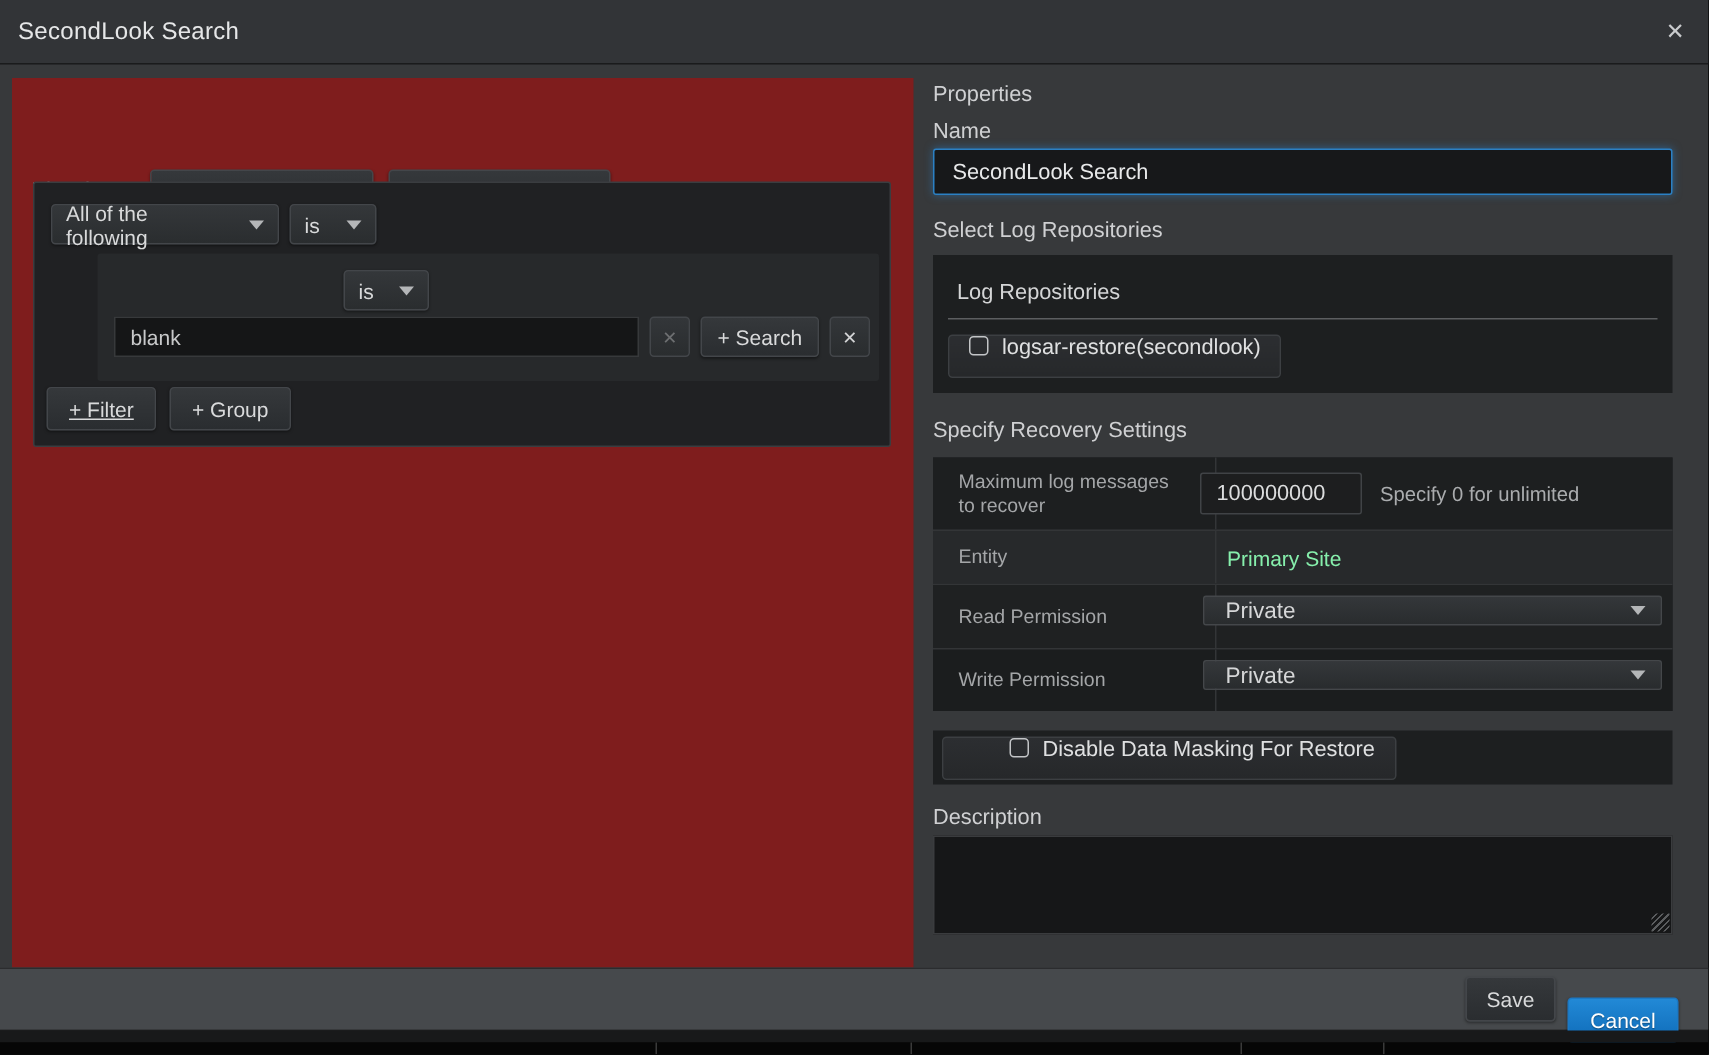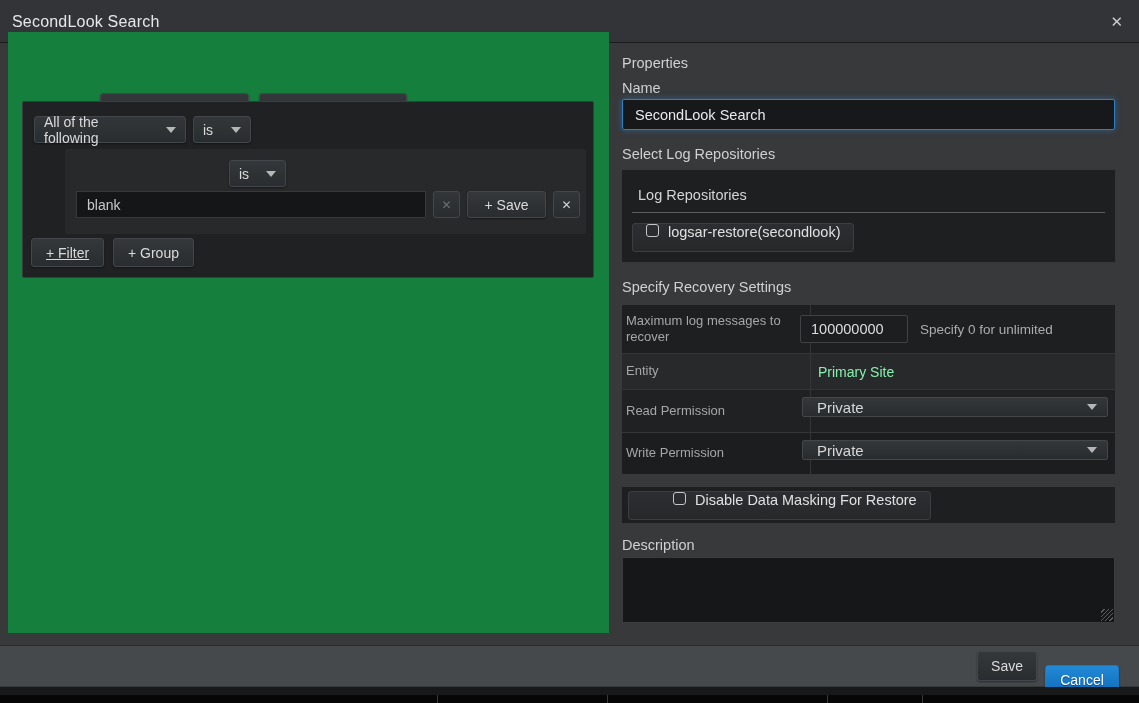--- a/index.html
+++ b/index.html
@@ -31,21 +31,21 @@
               border-radius:3px; background:transparent; flex:none; }
   .check-item { display:inline-flex; gap:9px;
                 background:linear-gradient(#2c2e31,#26282a); border:1px solid #3c3f42;
                 border-radius:3px; color:#dfe0e1; font-size:14.5px; padding:0 13px; height:29px;
                 cursor:pointer; }
   .textfield { background:#151617; border:1px solid #37393b; color:#c8c9ca; font-size:14px;
                font-family:inherit; padding:0 10px; outline:none; }
   .sec-label { position:absolute; font-size:14.5px; color:#cfd0d2; }
 
   
-  .left-panel { position:absolute; left:8px; top:32px; width:601px; height:601px; background:#15803d; }
+  .left-panel { position:absolute; left:8px; top:52px; width:601px; height:601px; background:#7f1d1d; }
   .tf-label { position:absolute; left:14px; top:67px; font-size:15px; color:#dcddde; }
   .btn-timeframe { position:absolute; left:92px; top:61px; }
   .btn-logsource { position:absolute; left:251px; top:61px; }
 
   .filter-box { position:absolute; left:14px; top:69px; width:572px; height:177px;
                 background:#202123; border:1px solid #3a3d40; border-radius:2px; }
   .dd-groupop { left:11px; top:14px; width:152px; }
   .dd-groupis { left:170px; top:14px; width:58px; }
   .inner-box { position:absolute; left:42px; top:47px; width:521px; height:85px;
                background:#27292b; border-radius:2px; }
@@ -78,21 +78,21 @@
   .repo-item { position:absolute; left:10px; top:53px; }
   .lbl-recovery { left:0; top:235px; }
   .rec-table { position:absolute; left:0; top:261px; width:493px; height:169px; background:#1b1d1e; }
   .rec-row { position:absolute; left:0; width:493px; border-top:1px solid #333537; }
   .rec-row:first-child { border-top:none; }
   .row-max    { top:0;    height:48px; background:#1d1f20; }
   .row-entity { top:48px; height:36px; background:#27292b; }
   .row-read   { top:84px; height:43px; background:#1f2122; }
   .row-write  { top:127px; height:42px; background:#1b1d1e; }
   .rec-label { position:absolute; left:0; top:0; bottom:0; width:189px; border-right:1px solid #333537;
-               display:flex; align-items:center; padding:0 4px; font-size:13px; color:#a4a6a8;
+               display:flex; align-items:center; padding:0 17px; font-size:13px; color:#a4a6a8;
                line-height:1.25; }
   .rec-value { position:absolute; left:176px; top:0; bottom:0; right:0; display:flex;
                align-items:center; padding:0 0 0 16px; }
   .max-input { position:absolute; left:2px; top:10px; width:108px; height:28px;
                background:#1d1e1f; border:1px solid #404346; border-radius:2px;
                color:#dcddde; font-size:14.5px; }
   .max-hint { position:absolute; left:122px; top:0; bottom:0; display:flex; align-items:center;
               font-size:13.5px; color:#aaacae; }
   .entity-text { font-size:14px; color:#86efac; padding-left:4px; }
   .perm-select { position:absolute; left:4px; top:7px; right:7px; height:20px;
@@ -151,21 +151,21 @@
 
         <div class="inner-box">
           <div class="dd dd-fieldis">
             <span>is</span>
             <i class="caret"></i>
           </div>
           <input class="textfield value-input" value="blank" style="">
           <div class="xbtn dim x-value">
             <span>✕</span>
           </div>
-          <button class="btn btn-addvalue">+ Save</button>
+          <button class="btn btn-addvalue">+ Search</button>
           <div class="xbtn x-filter">
             <span>✕</span>
           </div>
         </div>
 
         <button class="btn btn-addfilter">+ Filter</button>
         <button class="btn btn-addgroup">+ Group</button>
       </div>
     </div>
 

